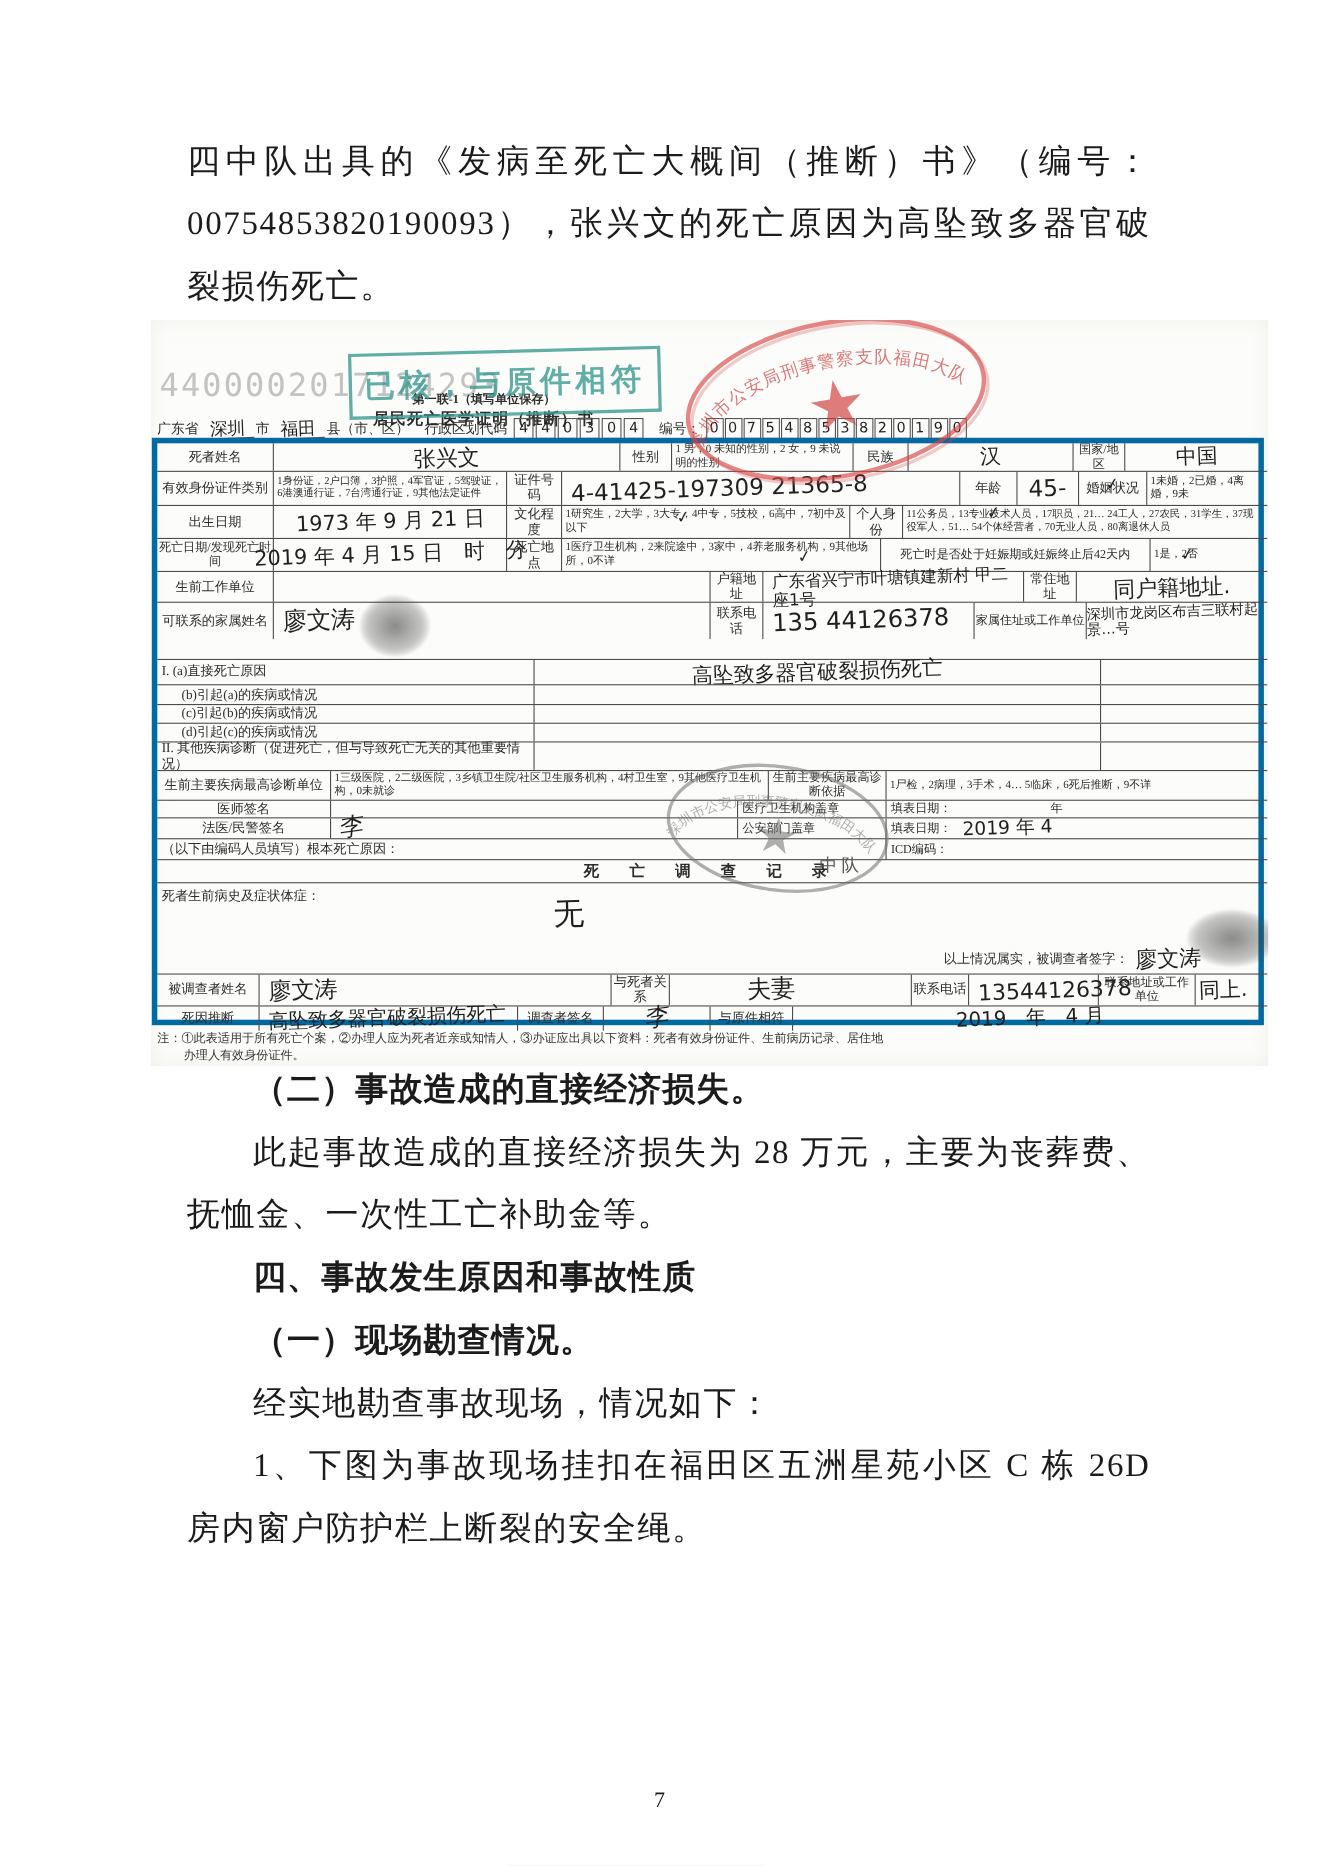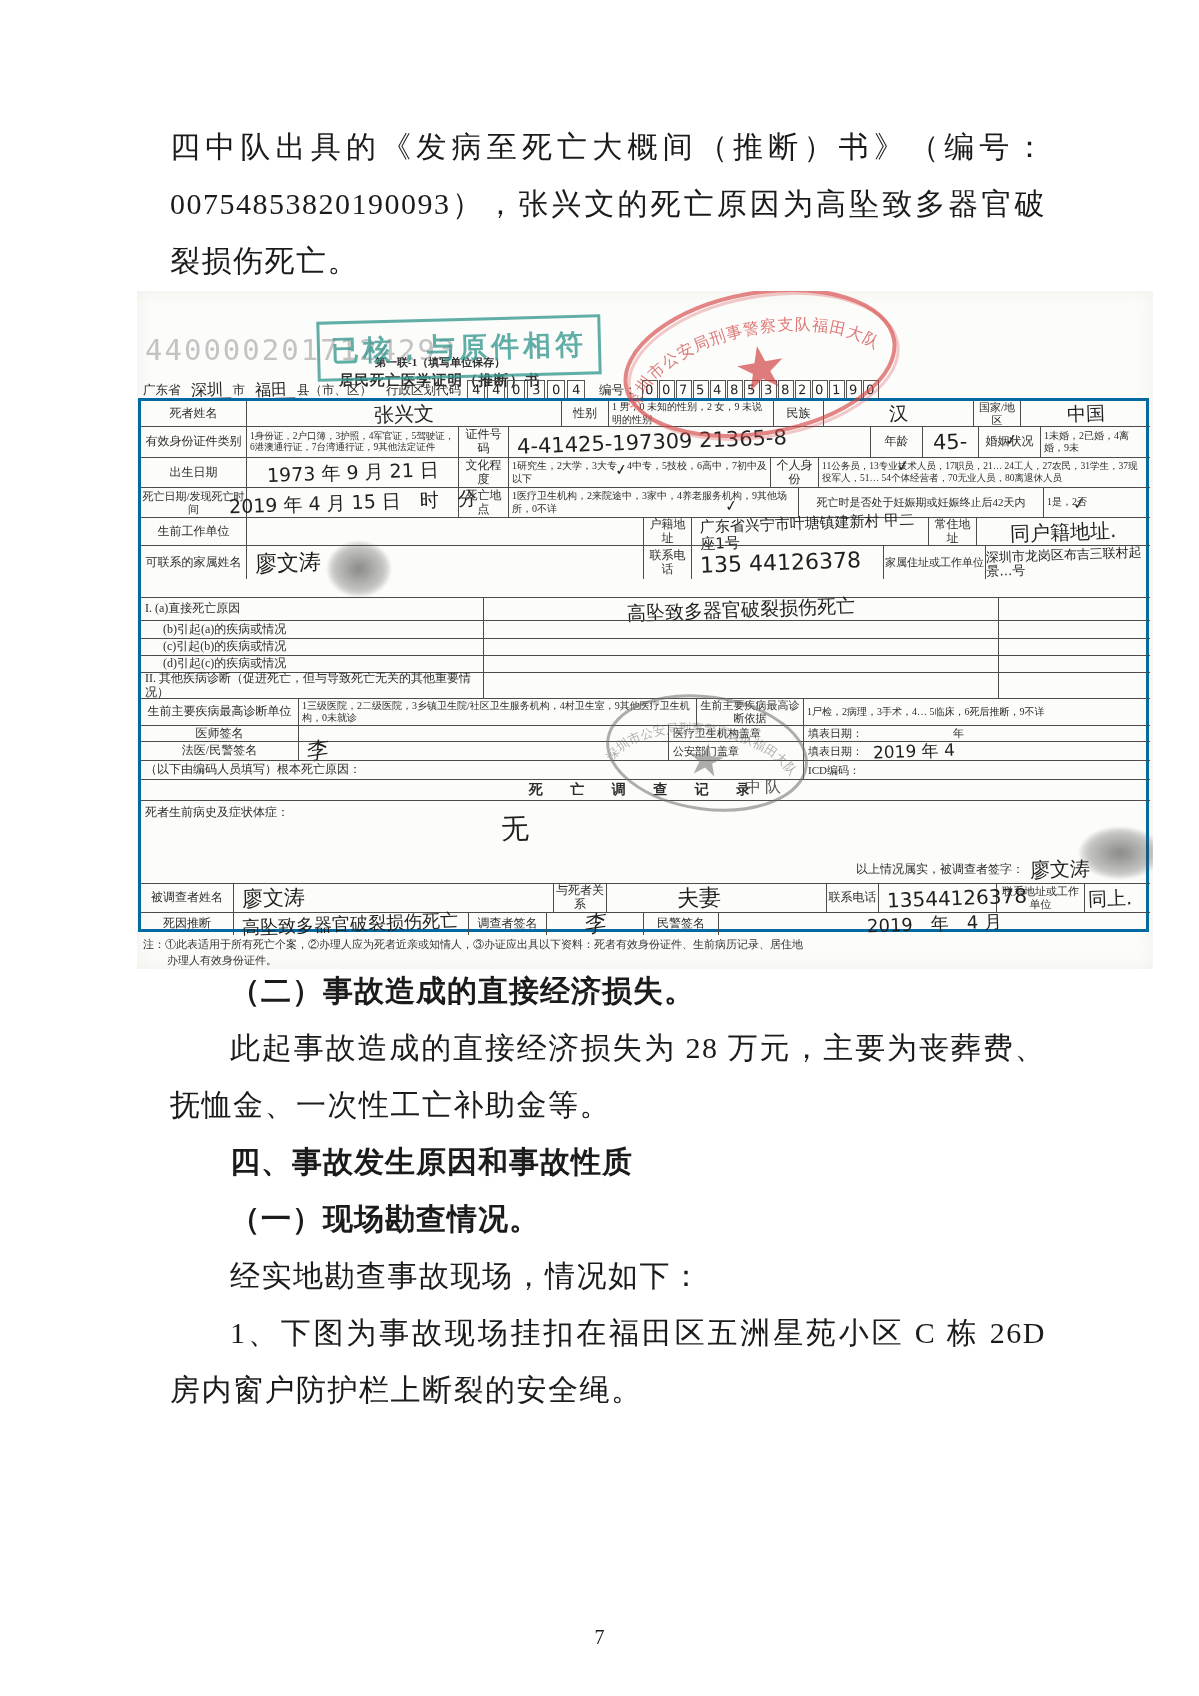--- a/index.html
+++ b/index.html
@@ -32,21 +32,21 @@
   
   .hdr{position:absolute;left:6px;top:88px;width:1005px;height:20px;display:flex;align-items:flex-end;
        font-size:12.5px;white-space:nowrap;}
   .hdr .hwv{font-size:16px;border-bottom:1px solid #555;padding:0 8px;margin:0 2px;}
   .hdr .gap{width:14px;}
   .boxes{display:flex;margin-left:4px;}
   .bx{width:18px;height:19px;border:1px solid #555;margin-left:2px;display:flex;align-items:center;
       justify-content:center;font-size:13px;box-sizing:border-box;}
   .bx.sm{width:16px;margin-left:1px;}
   
-  .tbl{position:absolute;left:1px;top:107px;width:1011px;height:534px;border:3px solid #0369a1;box-sizing:border-box;padding-left:24px;}
+  .tbl{position:absolute;left:1px;top:107px;width:1011px;height:534px;border:5px solid #0369a1;box-sizing:border-box;padding-left:24px;}
   .row{position:absolute;left:0;width:1009px;display:flex;box-sizing:border-box;border-top:1px solid #4c4c4c;}
   .row.nb{border-top:none;}
   .c{border-right:1px solid #4c4c4c;box-sizing:border-box;position:relative;overflow:visible;}
   .c:last-child{border-right:none;}
   .lab{font-size:12px;display:flex;align-items:center;justify-content:center;text-align:center;
        line-height:1.15;padding:0 1px;}
   .lab.left{justify-content:flex-start;text-align:left;padding-left:4px;}
   .lab.s11{font-size:11px;}
   .opt{font-size:10px;line-height:1.25;padding:1px 3px;display:flex;flex-direction:column;
        justify-content:center;text-align:left;}
@@ -373,21 +373,21 @@
 
       <div class="row" style="top:511px;height:23px">
         <div class="c lab" style="width:93px">死因推断</div>
         <div class="c v left" style="width:235px">
             <span class="hw" style="font-size:18px">高坠致多器官破裂损伤死亡</span>
           </div>
         <div class="c lab" style="width:78px">调查者签名</div>
         <div class="c v" style="width:97px">
             <span class="hw scrawl" style="font-size:22px">李</span>
           </div>
-        <div class="c lab" style="width:75px">民警签名</div>
+        <div class="c lab" style="width:75px">与原件相符</div>
         <div class="c v" style="width:431px">
             <span class="hw" style="font-size:18px">2019　年　4 月</span>
           </div>
       </div>
     </div>
 
     <span class="chk" style="left:478px;top:170px">✓</span>
     <span class="chk" style="left:760px;top:166px">✓</span>
     <span class="chk" style="left:588px;top:206px">✓</span>
     <span class="chk" style="left:936px;top:204px">✓</span>

